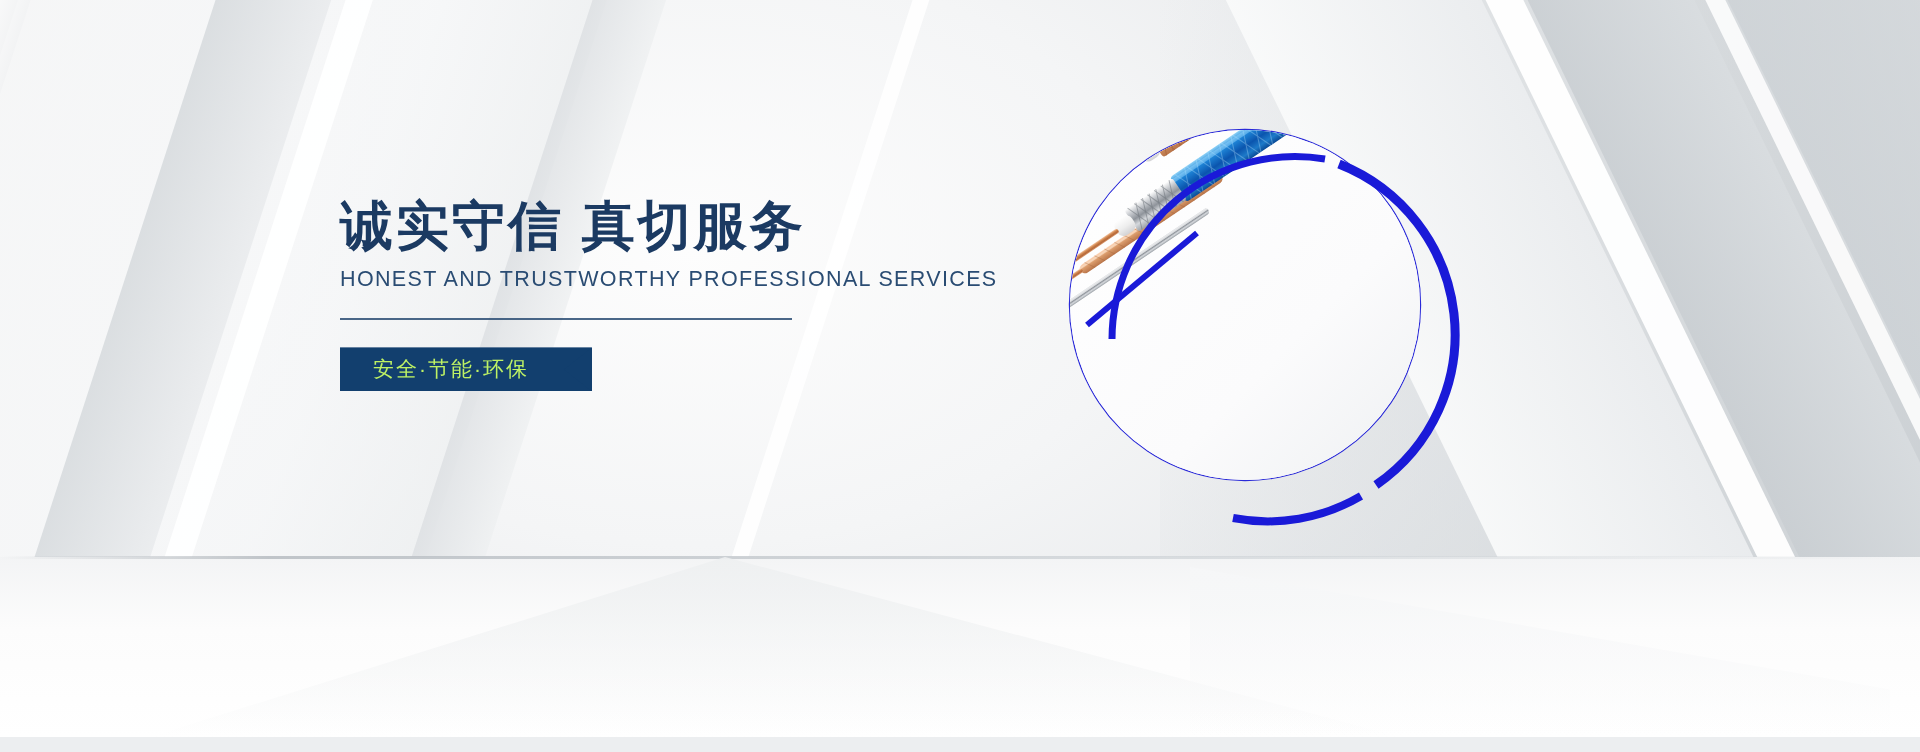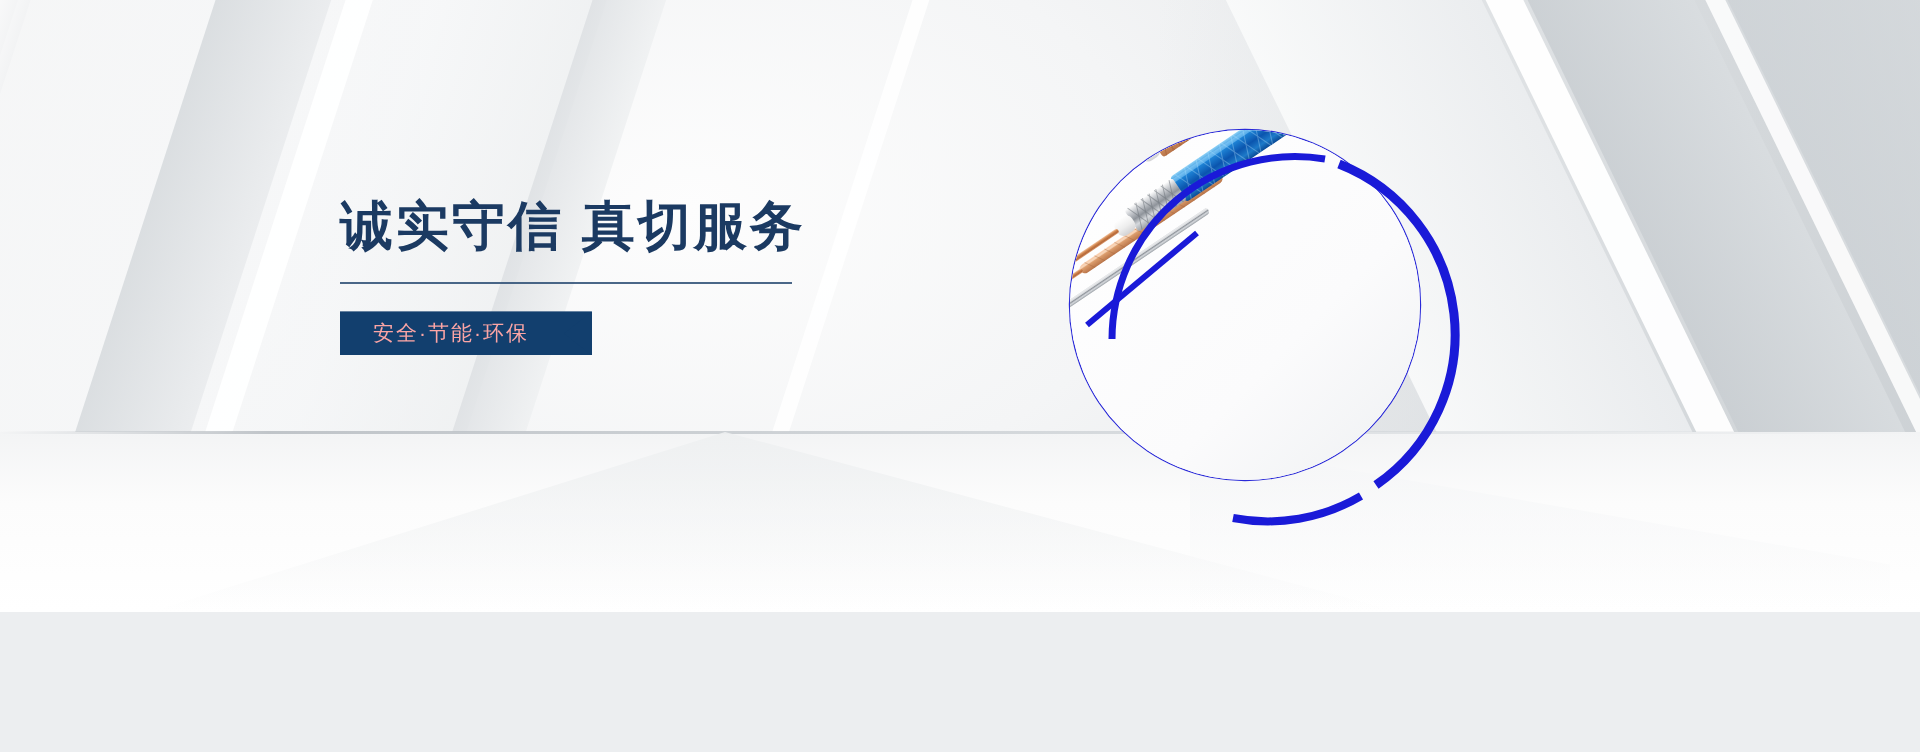--- a/index.html
+++ b/index.html
@@ -1,21 +1,21 @@
 <!DOCTYPE html>
 <html><head>
 <meta charset="utf-8">
 <style>
   html,body{margin:0;padding:0;}
   body{
     width:1920px;height:752px;overflow:hidden;
     font-family:"Liberation Sans","DejaVu Sans",sans-serif;
     background:#eceef0;
   }
-  .banner{position:relative;width:1920px;height:612px;overflow:hidden;background:#e9ebed;}
+  .banner{position:relative;width:1920px;height:737px;overflow:hidden;background:#e9ebed;}
 
   
   .bg{position:absolute;inset:0;overflow:hidden;}
   .bg-base{
     position:absolute;inset:0;
     background:
       radial-gradient(ellipse 1100px 700px at 36% 34%, #fdfdfd 0%, #f4f5f6 42%, #e7e9eb 78%, #dfe2e4 100%);
   }
   
   .bg-sheen-r{
@@ -98,21 +98,21 @@
     display:flex;align-items:center;
     clip-path:polygon(0 0,100% 0,100% 100%,0 100%,0 0);
   }
   .ribbon-inner{
     position:relative;width:252px;height:44px;background:#123f6e;
     -webkit-clip-path:polygon(0 0,252px 0,224px 22px,252px 44px,0 44px);
     clip-path:polygon(0 0,252px 0,224px 22px,252px 44px,0 44px);
     display:flex;align-items:center;
   }
   .ribbon-text{
-    font-size:21px;letter-spacing:2px;color:#fca5a5;padding-left:33px;white-space:nowrap;
+    font-size:21px;letter-spacing:2px;color:#bef264;padding-left:33px;white-space:nowrap;
   }
 
   
   .circlewrap{position:absolute;left:1065px;top:125px;width:420px;height:420px;}
   .photo{
     position:absolute;left:5px;top:5px;width:350px;height:350px;border-radius:50%;
     overflow:hidden;background:#ffffff;
     box-shadow:0 0 0 1.2px #2a2ad8;
   }
   .photo svg{display:block;}
@@ -141,20 +141,21 @@
     <div class="band r4"></div>
     <div class="band r5"></div>
     <div class="floor"></div>
     <div class="floor-edge"></div>
     <div class="floor-tri"></div>
     <div class="floor-tri2"></div>
   </div>
 
   <div class="textblock">
     <h1 class="title">诚实守信 真切服务</h1>
+    <div class="subtitle-en">HONEST AND TRUSTWORTHY PROFESSIONAL SERVICES</div>
     <div class="rule rule-top"></div>
     <div class="rule rule-bot"></div>
     <div class="ribbon">
       <div class="ribbon-inner">
         <span class="ribbon-text">安全·节能·环保</span>
       </div>
     </div>
   </div>
 
   <div class="circlewrap">

